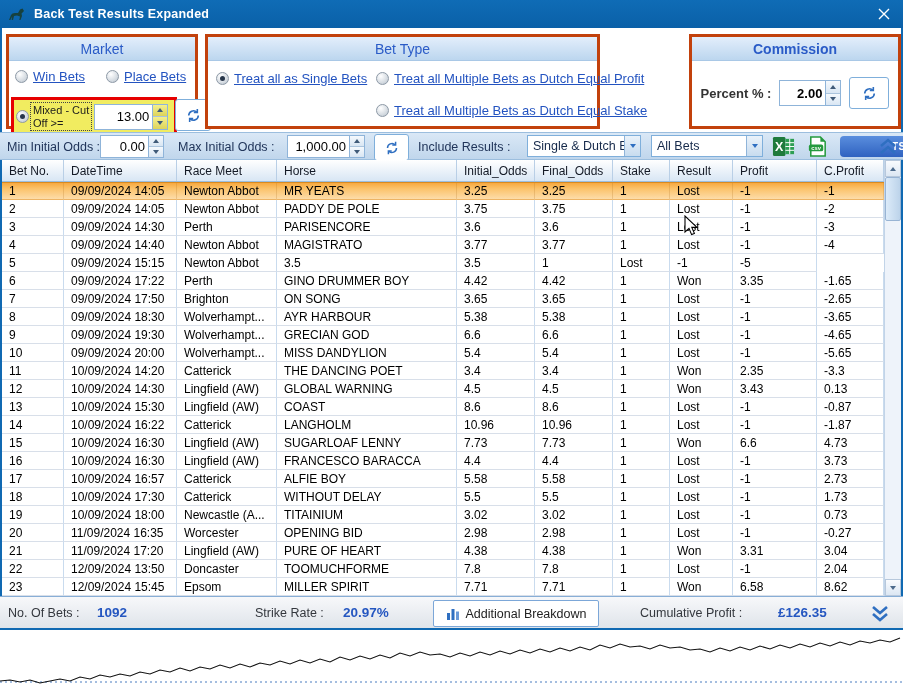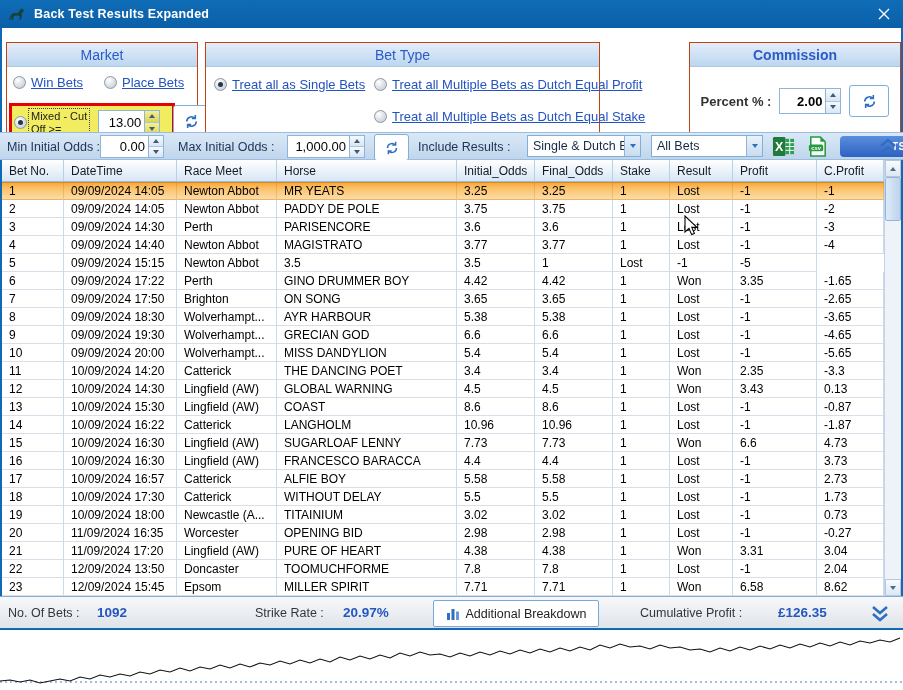--- a/index.html
+++ b/index.html
@@ -15,21 +15,21 @@
   .dialog{position:absolute;left:0;top:0;width:903px;height:630px;z-index:1;
           background:#fff;border-left:2px solid #1069b2;border-right:2px solid #1069b2;
           border-bottom:2px solid #1069b2;box-sizing:border-box;}
   .titlebar{position:absolute;left:-2px;top:0;width:903px;height:28px;
             background:linear-gradient(#0f6cb6,#0a60a8);display:flex;align-items:center;}
   .titlebar .app-icon{width:20px;height:16px;margin-left:7px;}
   .titlebar .title{color:#fff;font-size:12.5px;font-weight:600;margin-left:7px;letter-spacing:.2px;}
   .close-btn{position:absolute;right:10px;top:6px;width:18px;height:16px;cursor:pointer;}
 
   
-  .group{position:absolute;top:42px;background:#fff;border:1px solid #c2410c;box-sizing:border-box;}
+  .group{position:absolute;top:34px;background:#fff;border:3px solid #c2410c;box-sizing:border-box;}
   .group-head{height:23px;background:linear-gradient(#e3eefb,#bcd6ef);
               border-bottom:1px solid #a9c8e6;display:flex;align-items:center;justify-content:center;
               color:#2a5bc7;font-size:14px;}
   #grp-market{left:4px;width:192px;height:95px;}
   #grp-bettype{left:203px;width:395px;height:95px;}
   #grp-commission{left:687px;width:212px;height:95px;font-weight:bold;}
 
   .radio{display:inline-block;width:13px;height:13px;border-radius:50%;
          background:radial-gradient(circle at 35% 30%,#fff,#cfd6dd 70%,#aab4bf);
          border:1px solid #8d99a6;box-sizing:border-box;vertical-align:middle;position:relative;flex:0 0 auto;}
@@ -46,21 +46,21 @@
   .spin-field{display:flex;align-items:stretch;height:24px;background:#fff;
               border:1px solid #8fb4d9;box-sizing:border-box;}
   .spin-field .val{font-size:13px;color:#000;display:flex;align-items:center;
                    justify-content:flex-end;padding:0 3px;flex:1;}
   .spin-col{width:14px;display:flex;flex-direction:column;border-left:1px solid #8fb4d9;}
   .spin-btn{flex:1;background:linear-gradient(#f5f9fd,#d9e6f3);display:flex;align-items:center;justify-content:center;}
   .spin-btn + .spin-btn{border-top:1px solid #aac4dd;}
   .tri-up{width:0;height:0;border-left:3.5px solid transparent;border-right:3.5px solid transparent;border-bottom:4.5px solid #3f5a78;}
   .tri-dn{width:0;height:0;border-left:3.5px solid transparent;border-right:3.5px solid transparent;border-top:4.5px solid #3f5a78;}
   .yellow .spin-btn{background:linear-gradient(#f4f08e,#ddd45a);}
-  .mixed-box .spin-field{width:62px;height:26px;margin-left:9px;}
+  .mixed-box .spin-field{width:74px;height:26px;margin-left:3px;}
 
   .btn-refresh{position:absolute;width:34px;height:30px;background:#fff;border:1px solid #7fafdb;
                border-radius:3px;display:flex;align-items:center;justify-content:center;cursor:pointer;}
 
   
   .comm-row{position:absolute;left:0;top:23px;right:0;bottom:0;display:flex;align-items:center;
             justify-content:center;gap:8px;}
   .comm-label{font-size:13px;color:#333;}
   .comm-row .spin-field{width:62px;height:26px;}
   .comm-row .btn-refresh{position:static;width:38px;height:30px;}

